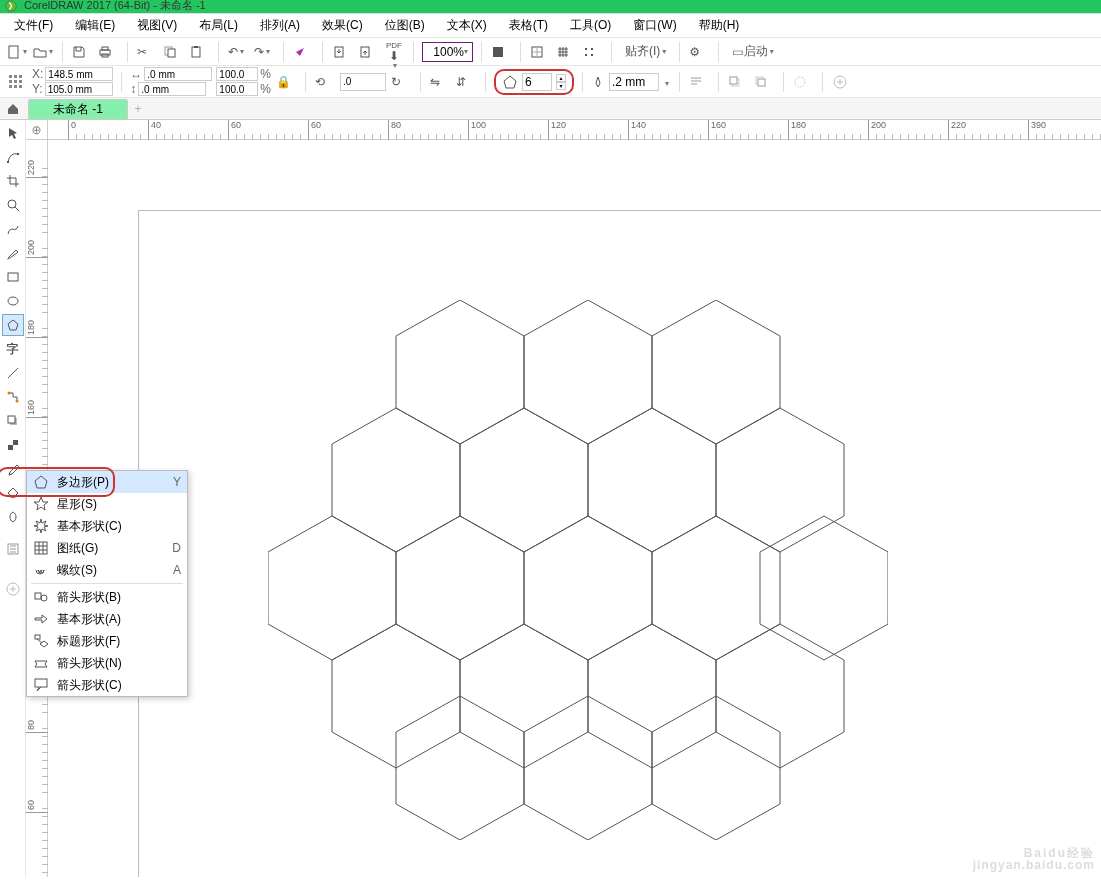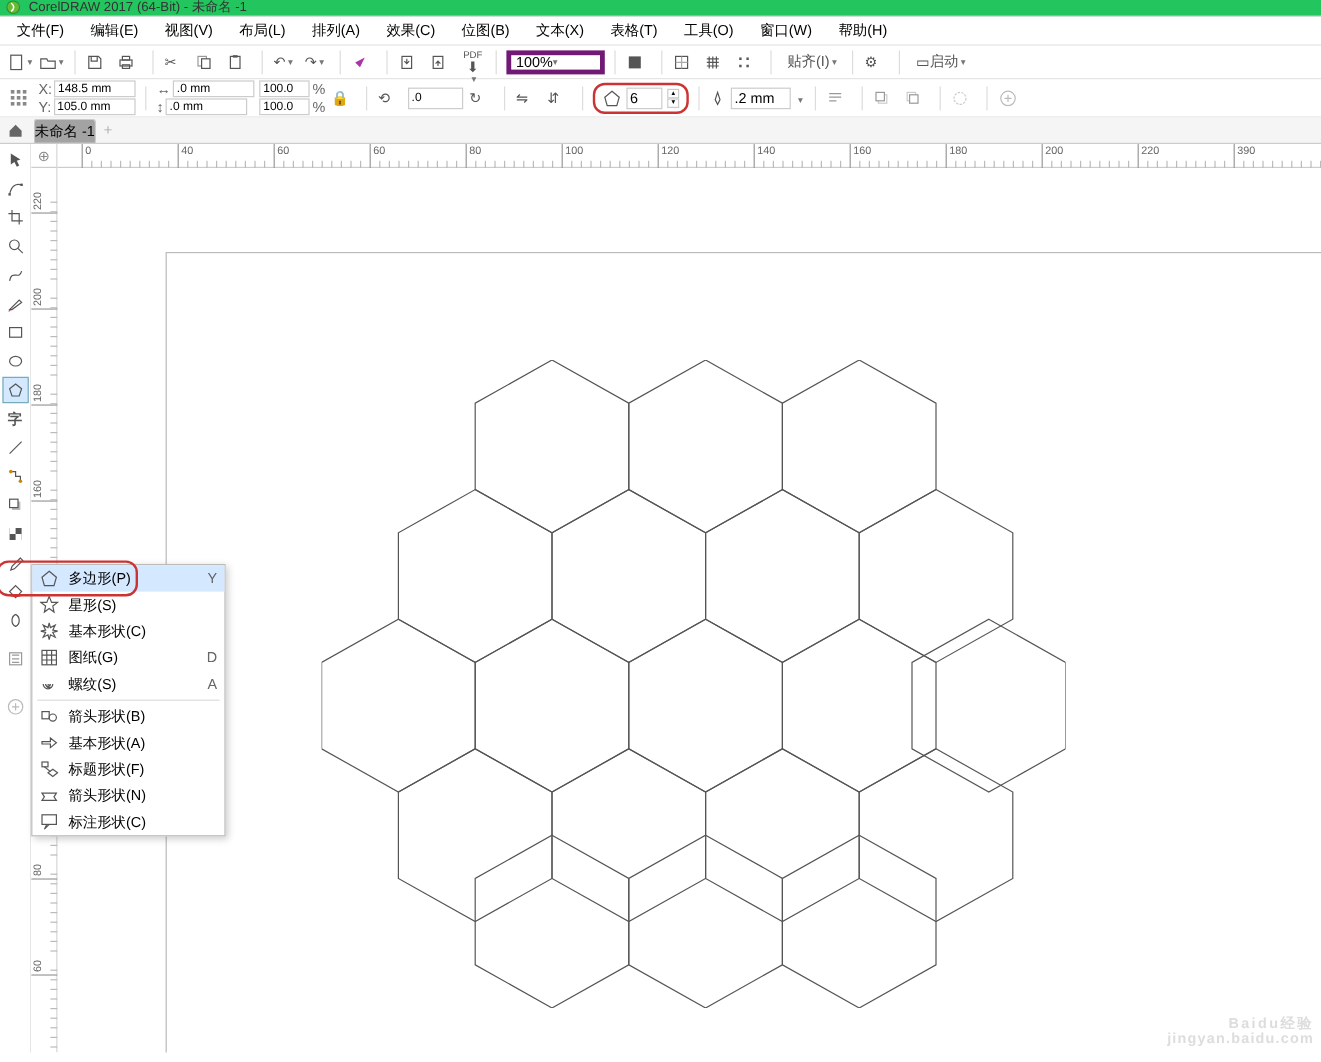--- a/index.html
+++ b/index.html
@@ -5,36 +5,36 @@
   * { box-sizing: border-box; margin: 0; padding: 0; font-family: "Microsoft YaHei", "Segoe UI", sans-serif; font-size: 12px; }
   body { background: #fff; width: 1101px; height: 885px; overflow: hidden; user-select: none; }
   .titlebar { background: #22c55e; color: #333; height: 14px; display: flex; align-items: flex-end; padding: 0 4px; gap: 6px; border-bottom: 1px solid #ddd; }
   .titlebar .logo { width: 14px; height: 14px; display:inline-block; }
   .menubar { background: #fff; height: 24px; display: flex; align-items: center; padding: 0 4px; gap: 2px; border-bottom: 1px solid #e5e5e5;}
   .menubar .mitem { padding: 2px 10px; cursor: default; }
   .toolbar1 { height: 28px; display:flex; align-items:center; gap:4px; padding:0 6px; border-bottom:1px solid #e5e5e5;}
   .tbtn { width:22px; height:22px; display:flex; align-items:center; justify-content:flex-start; color:#555; border:1px solid transparent; border-radius:2px;}
   .tbtn.dd::after{content:"▾"; font-size:8px; margin-left:2px; color:#777;}
   .sep { width:1px; height:20px; background:#ddd; margin:0 4px;}
-  .zoominput { width:82px; height:20px; border:4px solid #701a75; padding:0 4px; display:flex; align-items:center; justify-content:flex-start;}
+  .zoominput { width:51px; height:20px; border:1px solid #701a75; padding:0 4px; display:flex; align-items:center; justify-content:flex-end;}
   .zoominput::after{content:"▾"; font-size:8px; color:#777;}
   .toolbar2 { height: 32px; display:flex; align-items:center; gap:4px; padding:0 6px; border-bottom:1px solid #e5e5e5;}
   .coordbox { display:flex; flex-direction:column; gap:1px; font-size:10px; color:#666; }
   .coordbox .row{display:flex; align-items:center; gap:2px;}
   .coordbox input{width:68px; height:14px; border:1px solid #ccc; font-size:10px; padding:0 2px;}
   .smallinput{width:60px; height:14px; border:1px solid #ccc; font-size:10px; padding:0 2px;}
   .sidesbox { display:flex; align-items:center; border:2px solid #c33; border-radius:10px; padding:2px 6px; gap:4px; position:relative;}
   .sidesbox input{width:30px; height:18px; border:1px solid #ccc; text-align:left; padding:0 2px;}
   .spinbtns{display:flex;flex-direction:column;}
   .spinbtns div{width:10px;height:8px;border:1px solid #ccc;font-size:6px;line-height:6px;text-align:center;}
   .outlinebox{display:flex;align-items:center;gap:4px;}
   .outlinebox input{width:50px;height:18px;border:1px solid #ccc;padding:0 2px;}
   .outlinebox .ddl::after{content:"▾";font-size:8px;color:#777;padding:0 2px;}
   .tabbar { height:22px; background:#f5f5f5; display:flex; align-items:center; border-bottom:1px solid #ccc; padding-left:28px;}
-  .tab { height:20px; padding:0 0; background:#a3a3a3; border:1px solid #ccc; border-bottom:none; display:flex; align-items:center; gap:4px; border-radius:3px 3px 0 0;}
+  .tab { height:20px; padding:0 24px; background:#86efac; border:1px solid #ccc; border-bottom:none; display:flex; align-items:center; gap:4px; border-radius:3px 3px 0 0;}
   .addtab{width:20px;height:18px;display:flex;align-items:center;justify-content:center;color:#aaa;}
   .mainarea { position:relative; display:flex; height: calc(885px - 22px - 24px - 28px - 32px - 22px);}
   .toolbox { width:26px; background:#fff; border-right:1px solid #e5e5e5; display:flex; flex-direction:column; align-items:center; padding-top:2px; gap:2px;}
   .tooli{width:22px;height:22px;display:flex;align-items:center;justify-content:center;color:#555;position:relative;}
   .tooli.active{background:#d4e8ff;border:1px solid #7ab;}
   .rulerarea{position:relative; flex:1; background:#fff; overflow:hidden;}
   .ruler-h{position:absolute;top:0;left:22px;right:0;height:20px;background:#fff;border-bottom:1px solid #ccc;}
   .ruler-h .tick{position:absolute;top:0;height:20px;border-left:1px solid #999;font-size:9px;color:#666;padding-left:2px;display:flex;align-items:flex-start;}
   .ruler-h .minor{position:absolute;top:14px;height:6px;border-left:1px solid #bbb;}
   .ruler-v{position:absolute;top:20px;left:0;width:22px;bottom:0;background:#fff;border-right:1px solid #ccc;}
@@ -766,18 +766,18 @@
           </span>
           <span>箭头形状(N)</span>
         </div>
         <div class="frow">
           <span class="ficon">
             <svg width="16" height="16" viewBox="0 0 16 16">
               <rect x="2" y="2" width="12" height="8" fill="none" stroke="#555"></rect>
               <path d="M6 10l-2 4 4-4" fill="none" stroke="#555"></path>
             </svg>
           </span>
-          <span>标注形状(C)</span>
+          <span>箭头形状(C)</span>
         </div>
       </div>
   </div>
 
 </div>
 
 </body></html>

